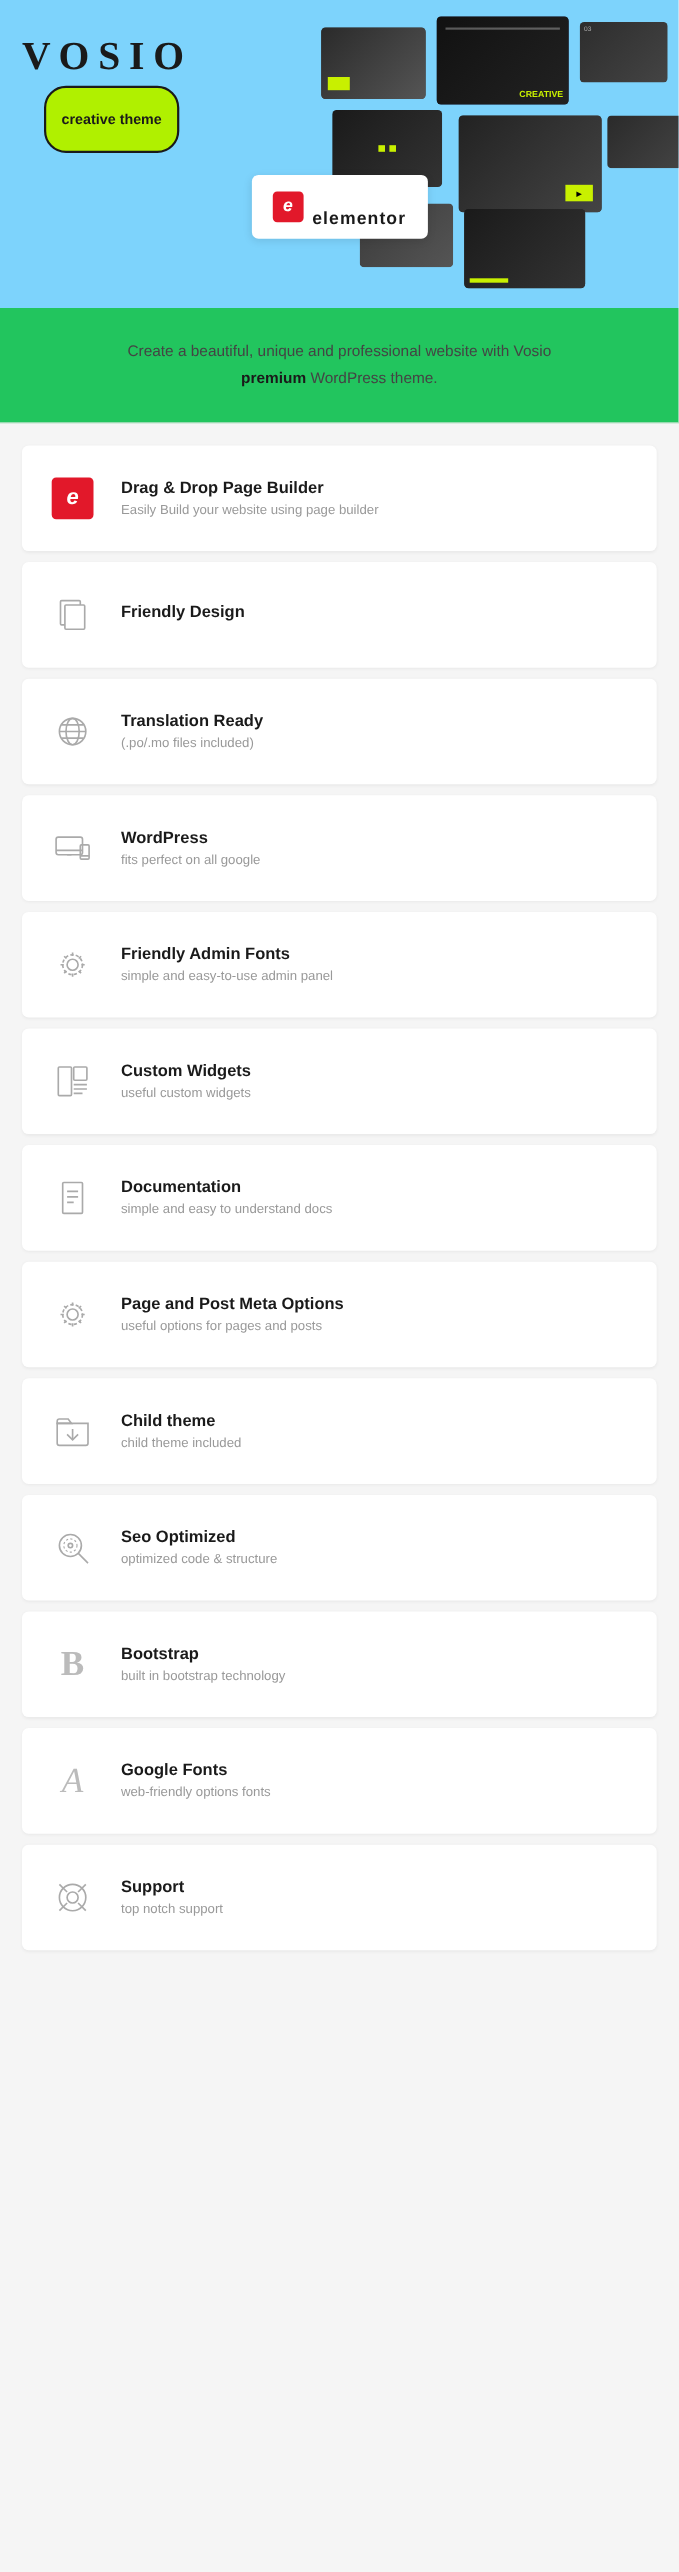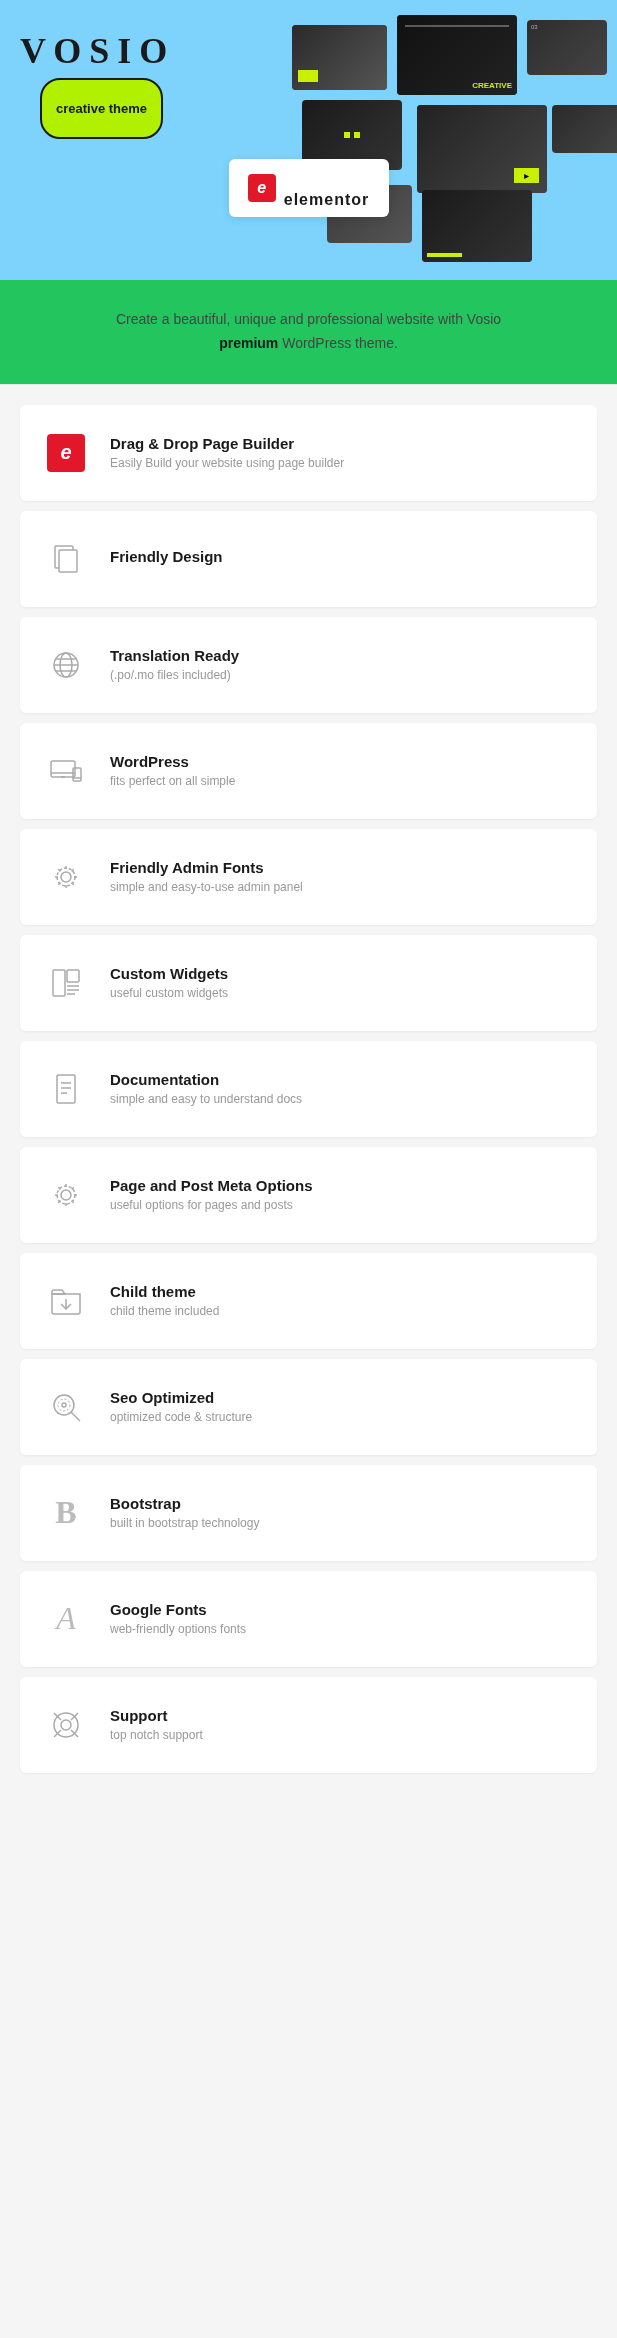--- a/index.html
+++ b/index.html
@@ -316,21 +316,21 @@
       <svg viewBox="0 0 38 38">
         <rect x="4" y="9" width="24" height="16" rx="2" stroke="#aaa" stroke-width="1.5" fill="none"></rect>
         <line x1="4" y1="21" x2="28" y2="21" stroke="#aaa" stroke-width="1.5"></line>
         <line x1="14" y1="25" x2="18" y2="25" stroke="#aaa" stroke-width="1.5"></line>
         <rect x="26" y="16" width="8" height="13" rx="1" stroke="#aaa" stroke-width="1.5" fill="none"></rect>
         <line x1="26" y1="26" x2="34" y2="26" stroke="#aaa" stroke-width="1.5"></line>
       </svg>
     </div>
     <div class="feature-text-group">
       <div class="feature-title">WordPress</div>
-      <div class="feature-subtitle">fits perfect on all simple</div>
+      <div class="feature-subtitle">fits perfect on all google</div>
     </div>
   </div>
     <div class="feature-item">
     <div class="feature-icon">
       <svg viewBox="0 0 38 38">
         <circle cx="19" cy="19" r="5" stroke="#aaa" stroke-width="1.5" fill="none"></circle>
         <path d="M19 8v3M19 27v3M8 19h3M27 19h3M11.3 11.3l2.1 2.1M24.6 24.6l2.1 2.1M11.3 26.7l2.1-2.1M24.6 13.4l2.1-2.1" stroke="#aaa" stroke-width="1.5"></path>
         <circle cx="19" cy="19" r="9" stroke="#aaa" stroke-width="1.5" fill="none" stroke-dasharray="3 2"></circle>
       </svg>
     </div>

